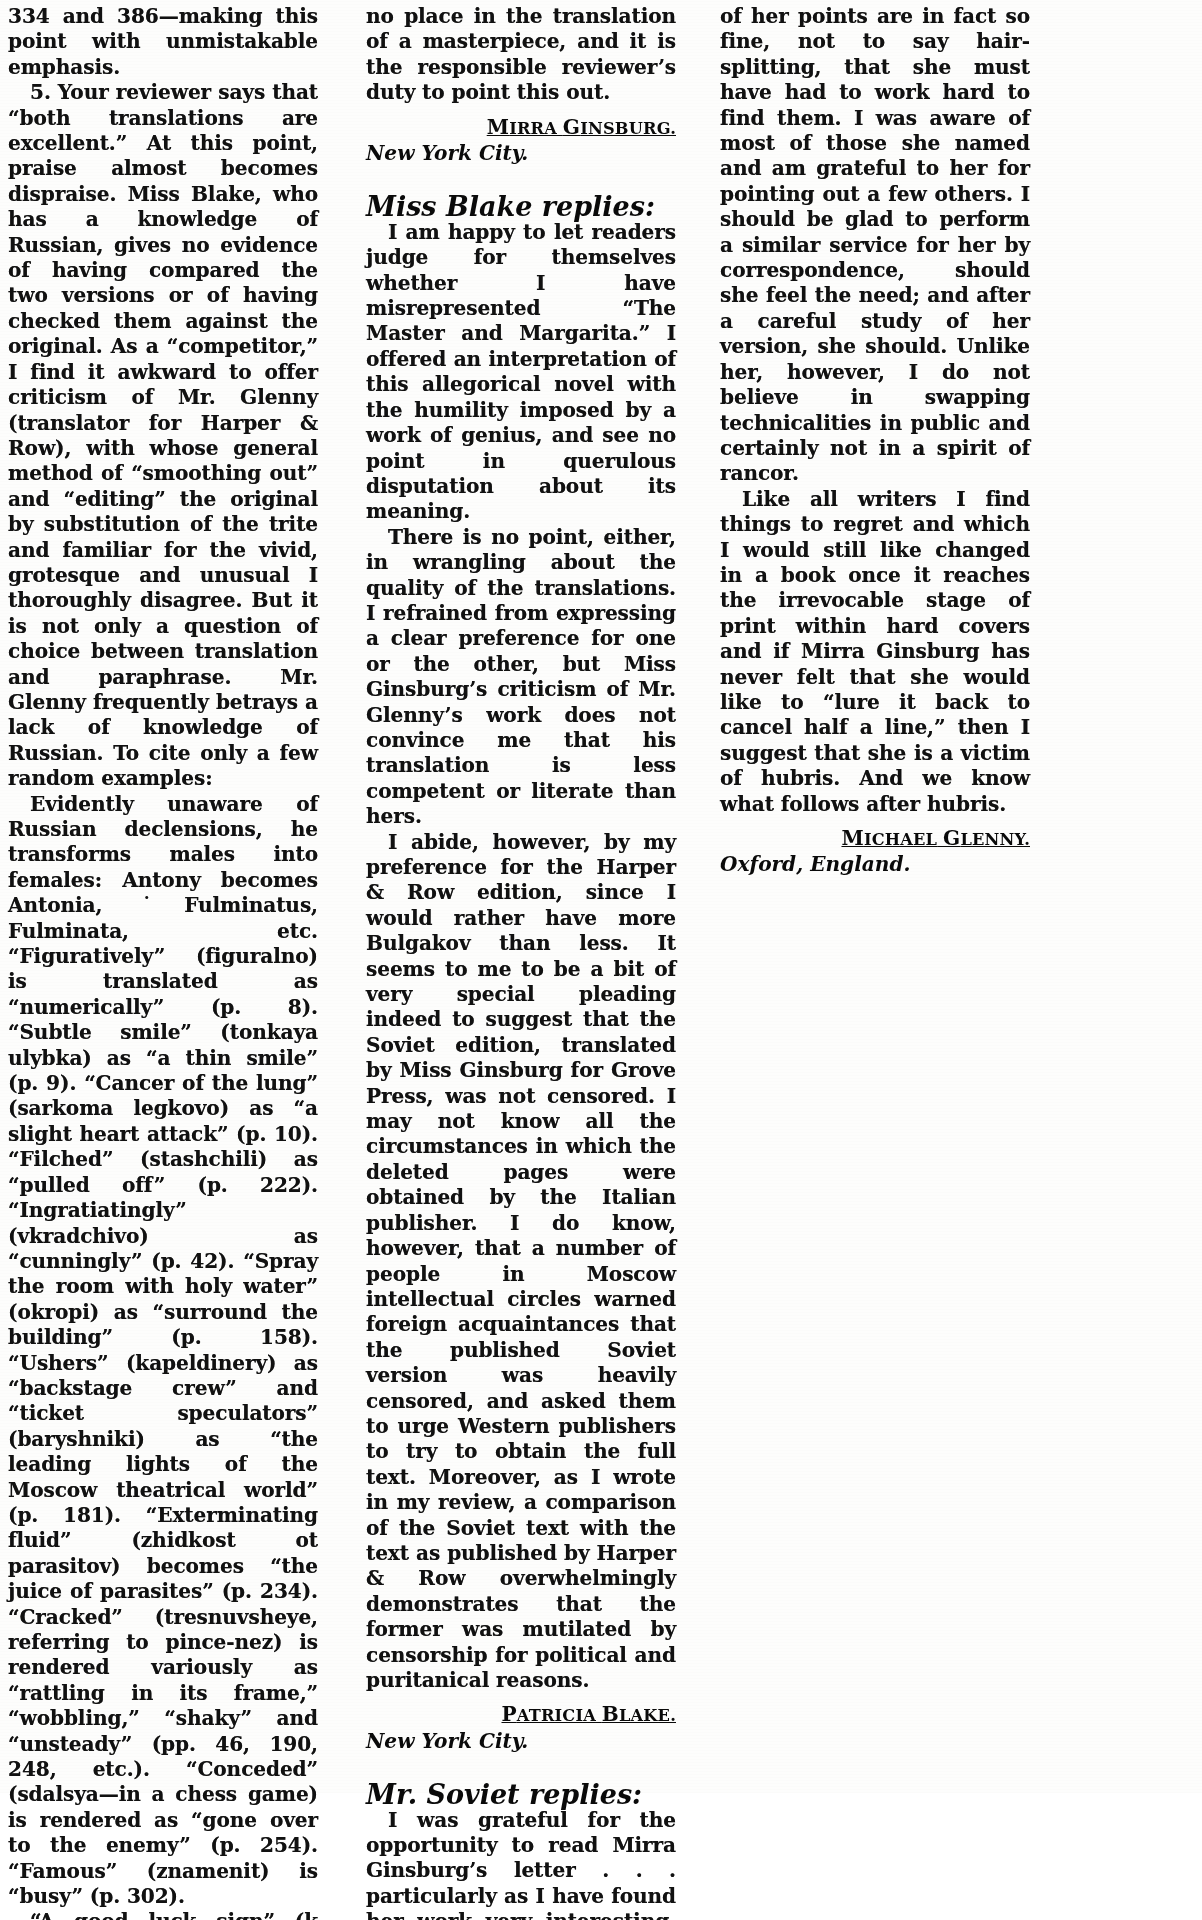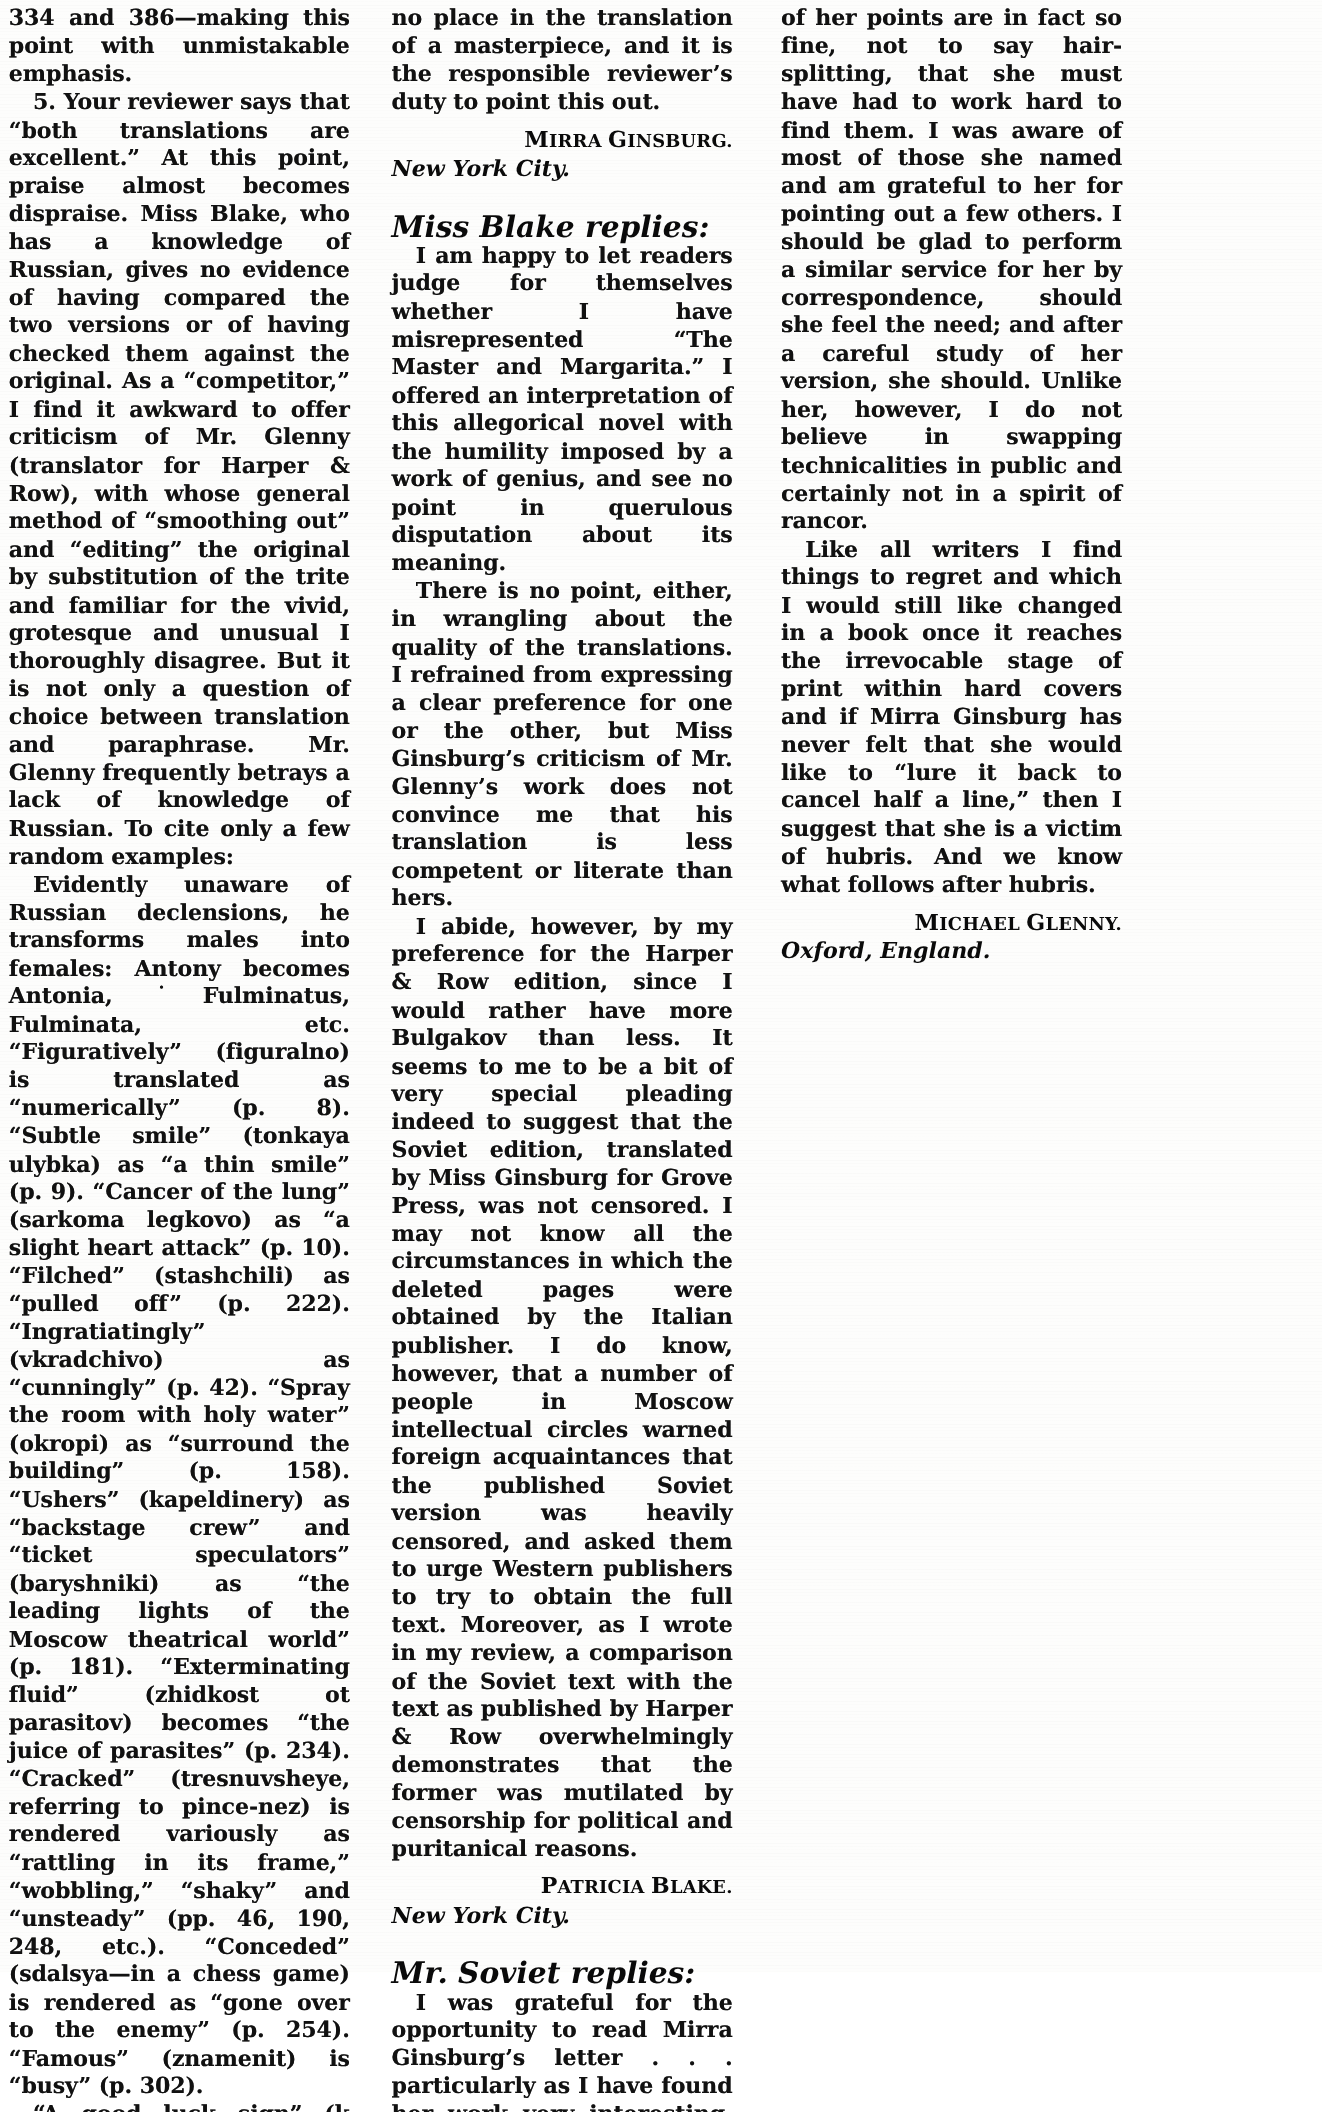--- a/index.html
+++ b/index.html
@@ -34,21 +34,21 @@
     display: flex;
     flex-direction: row;
     gap: 28px;
   }
 
   .col {
     width: 310px;
     flex: 0 0 310px;
     box-sizing: border-box;
   }
-  .col-2 { margin-left: 10px; }
+  .col-2 { margin-left: 20px; }
   .col-3 { margin-left: 16px; }
 
   p.para {
     margin: 0;
     padding: 0;
     font-size: 20.1px;
     line-height: 25.4px;
     text-align: justify;
     text-justify: inter-word;
     font-weight: 700;
@@ -81,20 +81,21 @@
     padding: 0;
     font-size: 20.1px;
     line-height: 25.4px;
     font-weight: 700;
     text-align: right;
     text-indent: 0;
   }
   .sign .sc {
     font-size: 16.2px;
     letter-spacing: 0.2px;
+    text-decoration: underline;
   }
 
   .city {
     margin: 0;
     padding: 0;
     font-size: 20.1px;
     line-height: 25.4px;
     font-weight: 700;
     text-align: left;
     text-indent: 0;

